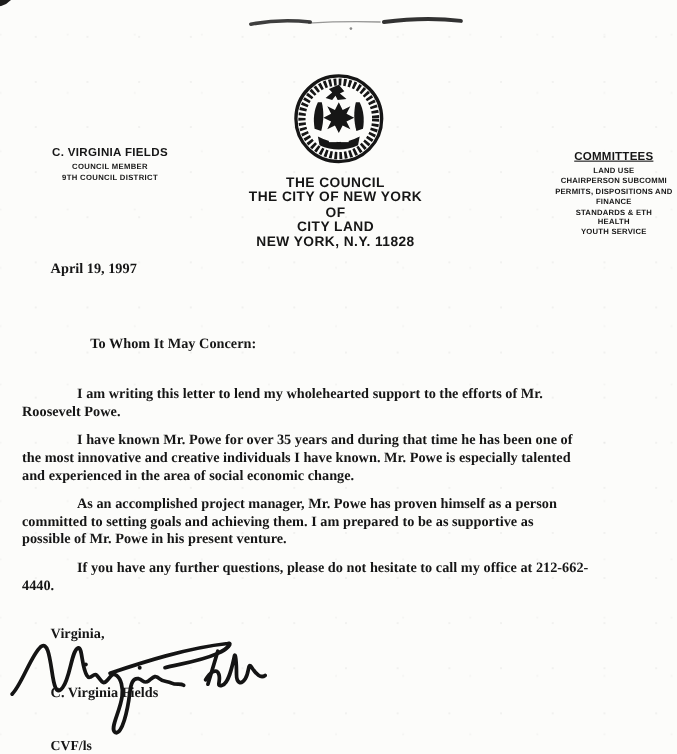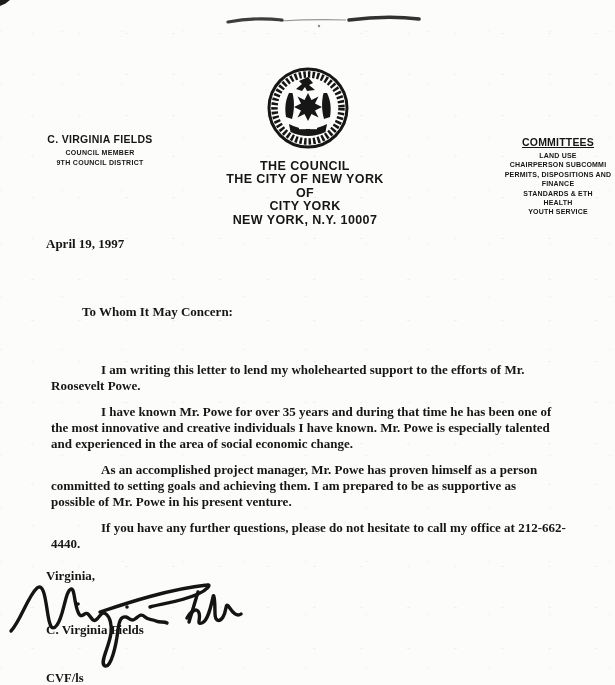--- a/index.html
+++ b/index.html
@@ -47,21 +47,21 @@
   }
   .committees-heading {
     font-size: 10.5px; font-weight: 700;
     text-decoration: underline; margin-bottom: 3px; white-space: nowrap;
   }
   .committee-item { font-size: 7px; font-weight: 700; line-height: 9.4px; white-space: nowrap; }
 
   
   .letter-date { left: 46px; top: 236px; font-size: 13px; font-weight: 700; text-align: center; }
   .salutation  { left: 46px; top: 304px; font-size: 13px; font-weight: 700; margin-left: 36px; }
-  .paragraphs  { left: 51px; top: 350px; width: 556px; margin-top: 12px; }
+  .paragraphs  { left: 20px; top: 350px; width: 556px; }
   .para {
     margin: 0 0 10px 0;
     font-size: 13px; font-weight: 700; line-height: 16px;
     text-indent: 50px; white-space: pre;
   }
   .closing     { left: 46px; top: 568px; font-size: 13px; font-weight: 700; }
   .signed-name { left: 46px; top: 622px; font-size: 13px; font-weight: 700; }
   .ref-initials{ left: 46px; top: 671px; font-size: 12.5px; font-weight: 700; text-align: center; }
 
   svg { display: block; }
@@ -92,22 +92,22 @@
 <div class="abs member-block sans">
   <div class="member-name">C. VIRGINIA FIELDS</div>
   <div class="member-sub">COUNCIL MEMBER</div>
   <div class="member-sub">9TH COUNCIL DISTRICT</div>
 </div>
 
 <div class="abs council-block sans">
   <div>THE COUNCIL</div>
   <div>THE CITY OF NEW YORK</div>
   <div>OF</div>
-  <div>CITY YORK</div>
-  <div>NEW YORK, N.Y. 10007</div>
+  <div>CITY LAND</div>
+  <div>NEW YORK, N.Y. 11828</div>
 </div>
 
 <div class="abs committees-block sans">
   <div class="committees-heading">COMMITTEES</div>
   <div class="committee-item">LAND USE</div>
   <div class="committee-item">CHAIRPERSON SUBCOMMI</div>
   <div class="committee-item">PERMITS, DISPOSITIONS AND</div>
   <div class="committee-item">FINANCE</div>
   <div class="committee-item">STANDARDS &amp; ETH</div>
   <div class="committee-item">HEALTH</div>

